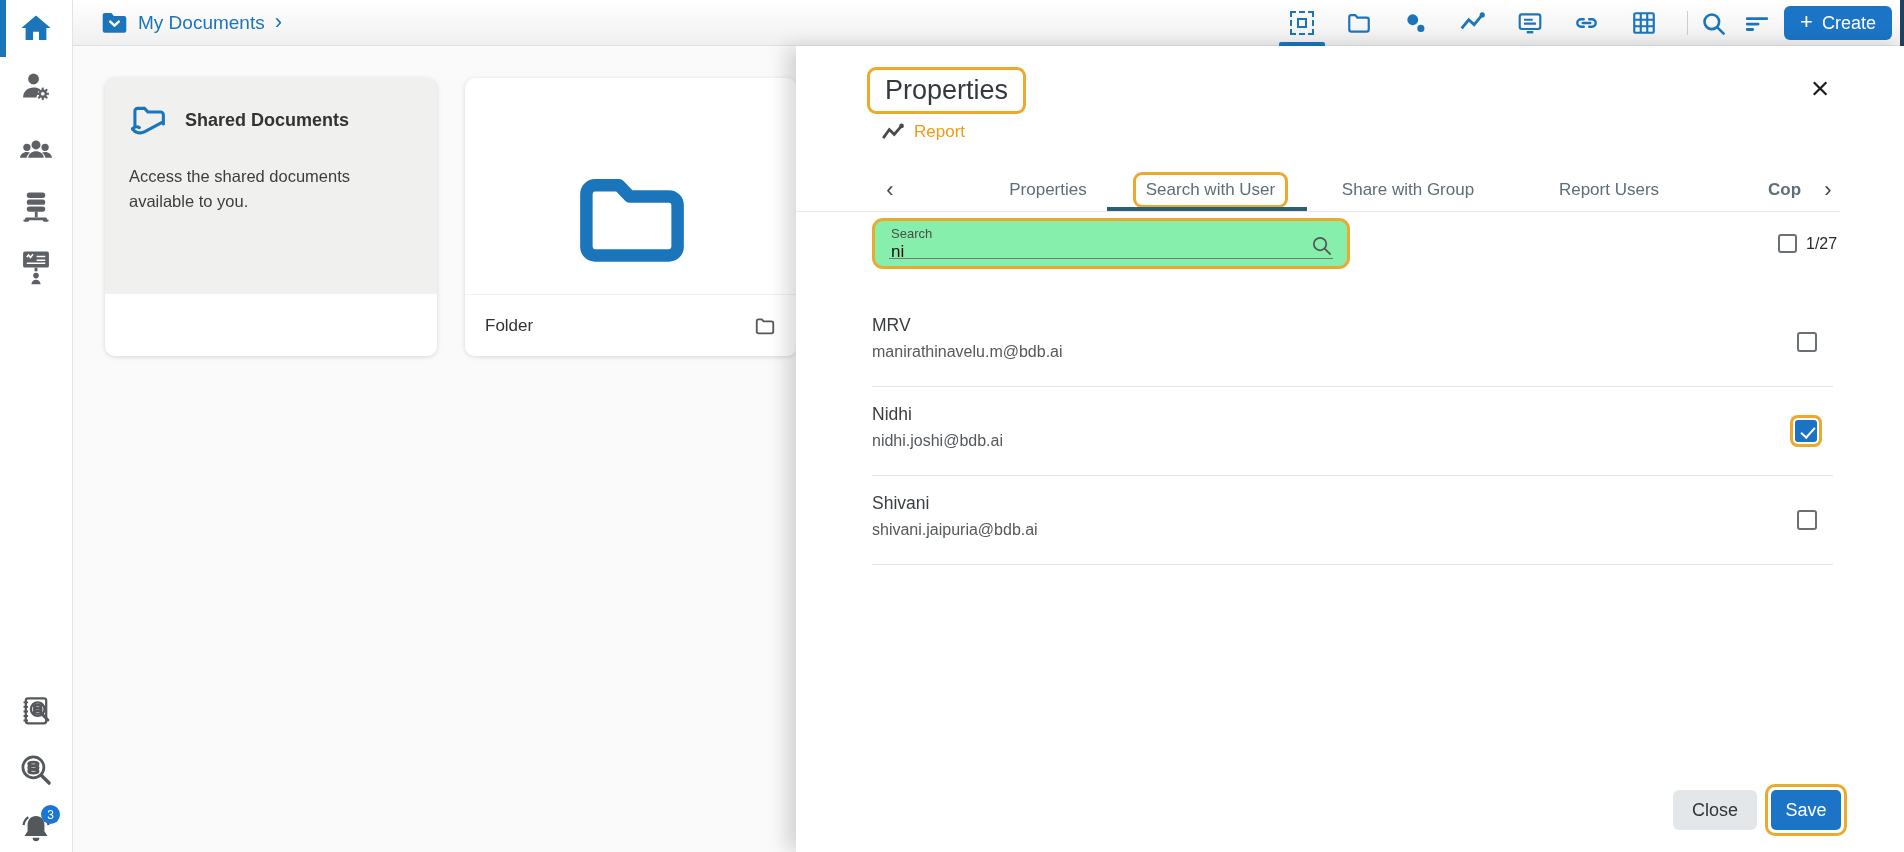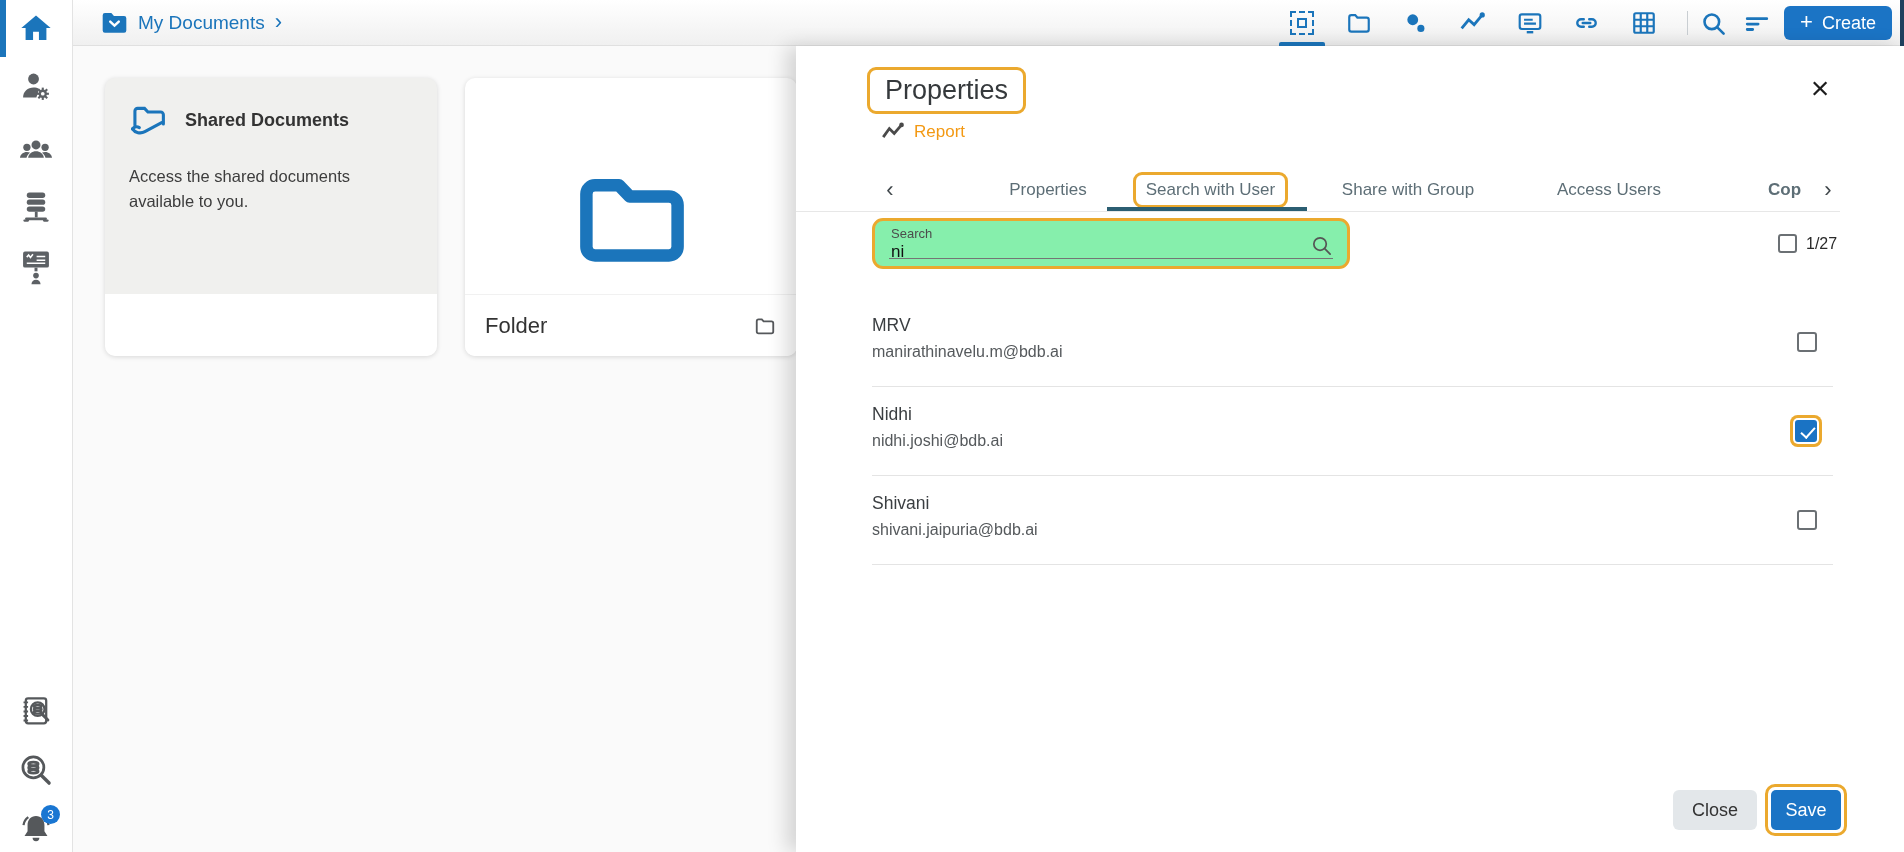--- a/index.html
+++ b/index.html
@@ -47,31 +47,31 @@
     box-shadow:0 1px 5px rgba(0,0,0,0.14); }
   .shared-card { left:32px; width:332px; background:#f0f0ee; }
   .shared-head { display:flex; align-items:center; gap:14px; padding:24px 24px 0 24px; }
   .shared-title { font-size:18px; font-weight:bold; color:#333; }
   .shared-desc { padding:26px 24px 0 24px; font-size:16.5px; color:#3d3d3d; line-height:25px; }
   .card-footer { position:absolute; left:0; right:0; bottom:0; height:62px; background:#fff;
     border-radius:0 0 10px 10px; }
   .folder-card { left:392px; width:332px; background:#fff; }
   .big-folder { position:absolute; left:108px; top:92px; }
   .folder-footer { border-top:1px solid #f1f1f1; display:flex; align-items:center; justify-content:space-between; padding:0 20px; }
-  .folder-label { font-size:22px; color:#333; }
+  .folder-label { font-size:17px; color:#333; }
 
   
   .panel { position:absolute; left:796px; top:46px; right:0; bottom:0; background:#fff;
     box-shadow:-10px 0 18px rgba(0,0,0,0.15); z-index:20;padding-left:6px; }
   .panel-title-box { position:absolute; left:71px; top:21px; border:3px solid #eba92e; border-radius:9px;
     padding:5px 15px; }
   .panel-title { font-size:27px; color:#35393c; }
   .panel-close { position:absolute; left:1006px; top:24px; width:36px; height:36px; border:none; background:none;
     font-size:32px; font-weight:300; color:#1d1d1d; line-height:36px; text-align:center; font-family:inherit; }
-  .report-row { position:absolute; left:86px; top:76px; display:flex; gap:10px; }
+  .report-row { position:absolute; left:86px; top:76px; display:flex; align-items:center; gap:10px; }
   .report-label { font-size:17px; color:#f39913; }
 
   .tabs { position:absolute; left:0; top:122px; width:1044px; height:44px; border-bottom:1px solid #e7e7e7; }
   .tab, .tab-chev { position:absolute; top:0; height:44px; display:flex; align-items:center; justify-content:center;
     font-size:17px; color:#5d6e76; }
   .tab-chev { font-size:22px; color:#40474b; width:20px; }
   .chev-left { left:84px; }
   .chev-right { left:1022px; }
   .tab-properties { left:192px; width:120px; }
   .tab-share-group { left:532px; width:160px; }
@@ -320,21 +320,21 @@
         <circle cx="16" cy="2" r="1.9" fill="#4a4a4a" stroke="none"></circle>
     </svg>
     <span class="report-label" data-interactable="false">Report</span>
   </div>
 
   <div class="tabs" data-interactable="false">
     <div class="tab-chev chev-left" data-interactable="true">‹</div>
     <div class="tab tab-properties" data-interactable="true">Properties</div>
     <div class="tab-active-box" data-interactable="true">Search with User</div>
     <div class="tab tab-share-group" data-interactable="true">Share with Group</div>
-    <div class="tab tab-exclude" data-interactable="true">Access Users</div>
+    <div class="tab tab-exclude" data-interactable="true">Report Users</div>
     <div class="tab tab-cop" data-interactable="true">Cop</div>
     <div class="tab-chev chev-right" data-interactable="true">›</div>
     <div class="tab-underline" data-interactable="false"></div>
   </div>
 
   <div class="search-box" data-interactable="true">
     <span class="search-label" data-interactable="false">Search</span>
     <input class="search-input" type="text" data-interactable="true" value="ni" style="">
     <div class="search-underline" data-interactable="false"></div>
     <svg class="search-mag" width="23" height="23" viewBox="0 0 24 24" data-interactable="true" fill="none" stroke="#555" stroke-width="1.8">

